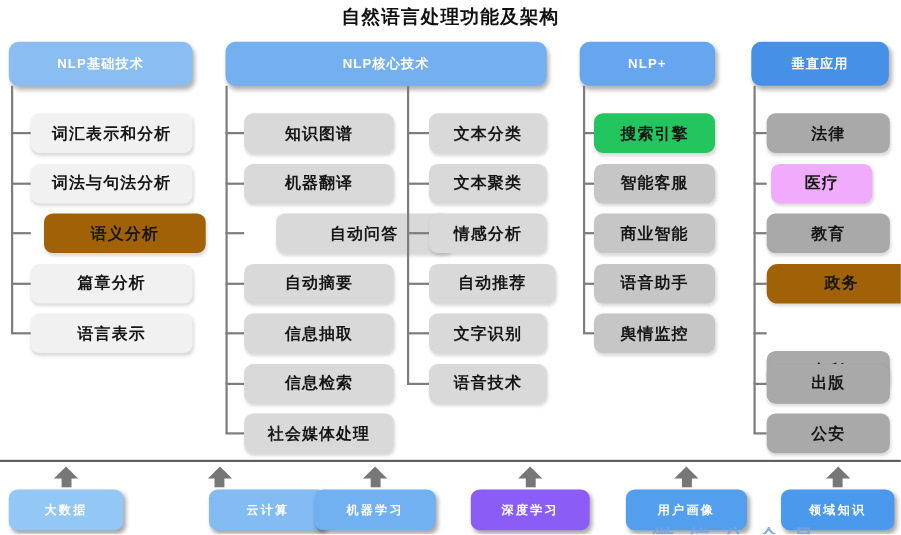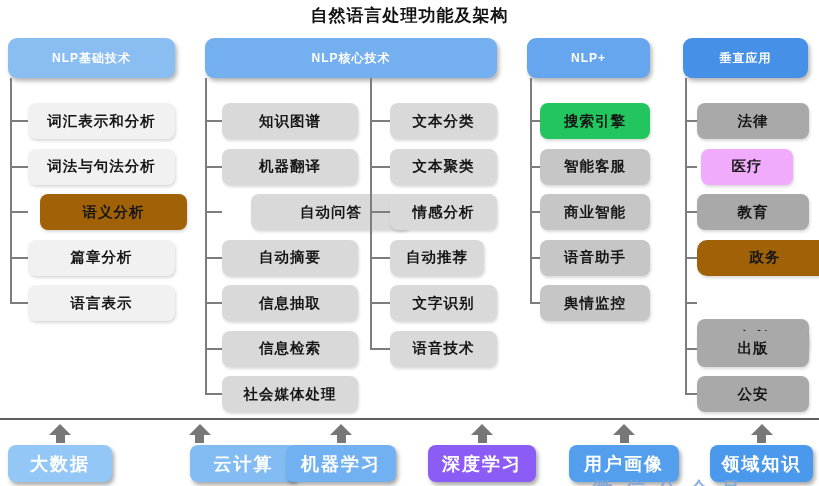--- a/index.html
+++ b/index.html
@@ -33,21 +33,21 @@
   .sep{position:absolute;left:0;top:418px;width:819px;height:2px;background:#5f5f5f;}
   .arrow-head{
     position:absolute;top:424px;width:0;height:0;
     border-left:11px solid transparent;border-right:11px solid transparent;
     border-bottom:11px solid #777;
   }
   .arrow-stem{position:absolute;top:434px;width:9px;height:9px;background:#777;}
   .bbox{
     position:absolute;top:445px;height:37px;border-radius:8px;
     color:#fff;display:flex;align-items:center;justify-content:center;
-    font-size:18px;font-weight:600;letter-spacing:2px;
+    font-size:11px;font-weight:600;letter-spacing:2px;
     box-shadow:2px 3px 4px rgba(0,0,0,.35);
   }
   .watermark{
     position:absolute;left:593px;top:479px;width:226px;height:7px;
     overflow:hidden;color:#7ba3d6;font-size:20px;font-weight:700;
     letter-spacing:12px;line-height:20px;opacity:.85;
   }
 </style>
 </head>
 <body>
@@ -84,21 +84,21 @@
       <div class="stub" style="left: 205px; top: 393px; width: 17px;"></div>
       <div class="node" style="left: 222px; top: 376px; width: 136px; background: rgb(217, 217, 218);">社会媒体处理</div>
       <div class="trunk" style="left: 370px; top: 78px; height: 270.5px;"></div>
       <div class="stub" style="left: 370px; top: 120px; width: 20px;"></div>
       <div class="node" style="left: 390px; top: 103px; width: 107px; background: rgb(217, 217, 218);">文本分类</div>
       <div class="stub" style="left: 370px; top: 165.5px; width: 20px;"></div>
       <div class="node" style="left: 390px; top: 148.5px; width: 107px; background: rgb(217, 217, 218);">文本聚类</div>
       <div class="stub" style="left: 370px; top: 211px; width: 20px;"></div>
       <div class="node" style="left: 390px; top: 194px; width: 107px; background: rgb(217, 217, 218);">情感分析</div>
       <div class="stub" style="left: 370px; top: 256.5px; width: 20px;"></div>
-      <div class="node" style="left: 390px; top: 239.5px; width: 94px; background: rgb(217, 217, 218);">自动推荐</div>
+      <div class="node" style="left: 390px; top: 239.5px; width: 115px; background: rgb(217, 217, 218);">自动推荐</div>
       <div class="stub" style="left: 370px; top: 302px; width: 20px;"></div>
       <div class="node" style="left: 390px; top: 285px; width: 107px; background: rgb(217, 217, 218);">文字识别</div>
       <div class="stub" style="left: 370px; top: 347.5px; width: 20px;"></div>
       <div class="node" style="left: 390px; top: 330.5px; width: 107px; background: rgb(217, 217, 218);">语音技术</div>
       <div class="hdr" style="left: 527px; width: 123px; background: rgb(102, 166, 238);">NLP+</div>
       <div class="trunk" style="left: 530px; top: 78px; height: 225px;"></div>
       <div class="stub" style="left: 530px; top: 120px; width: 10px;"></div>
       <div class="node" style="left: 540px; top: 103px; width: 110px; background: #22c55e;">搜索引擎</div>
       <div class="stub" style="left: 530px; top: 165.5px; width: 10px;"></div>
       <div class="node" style="left: 540px; top: 148.5px; width: 110px; background: rgb(198, 198, 199);">智能客服</div>

